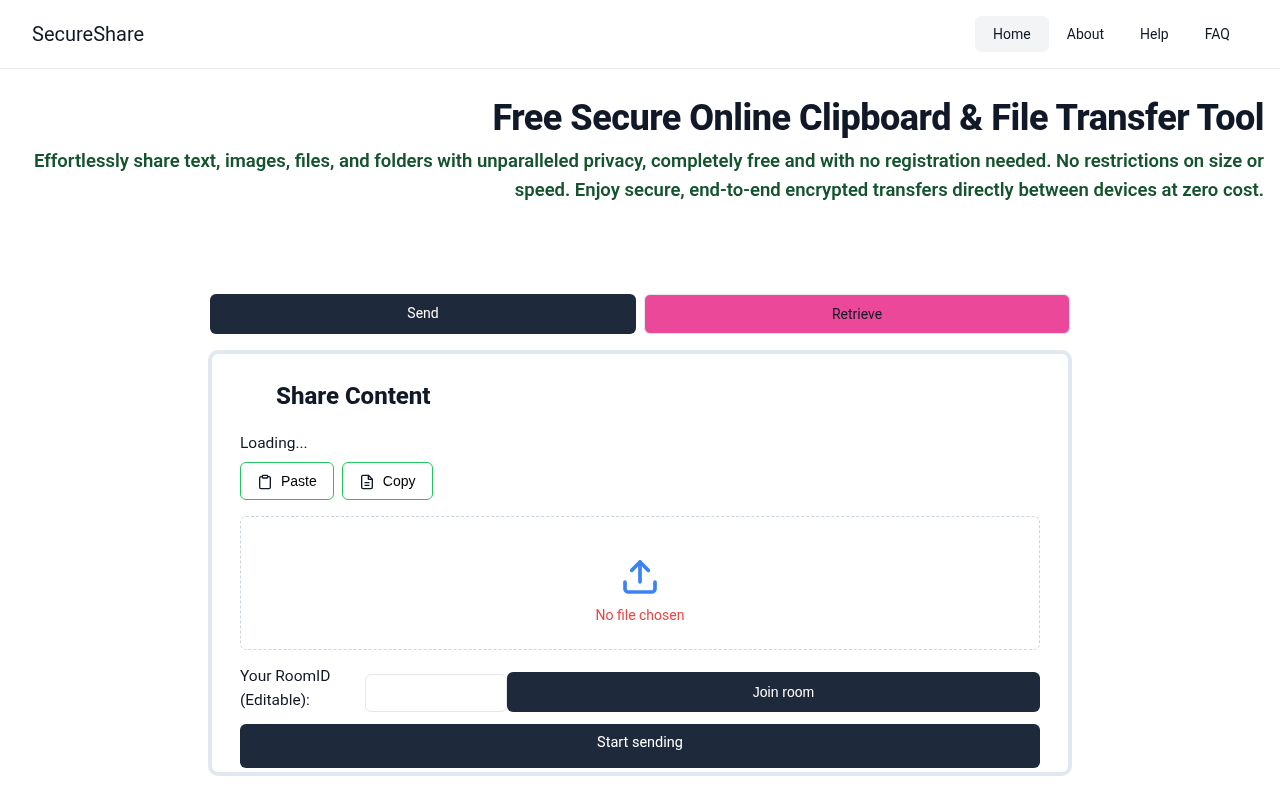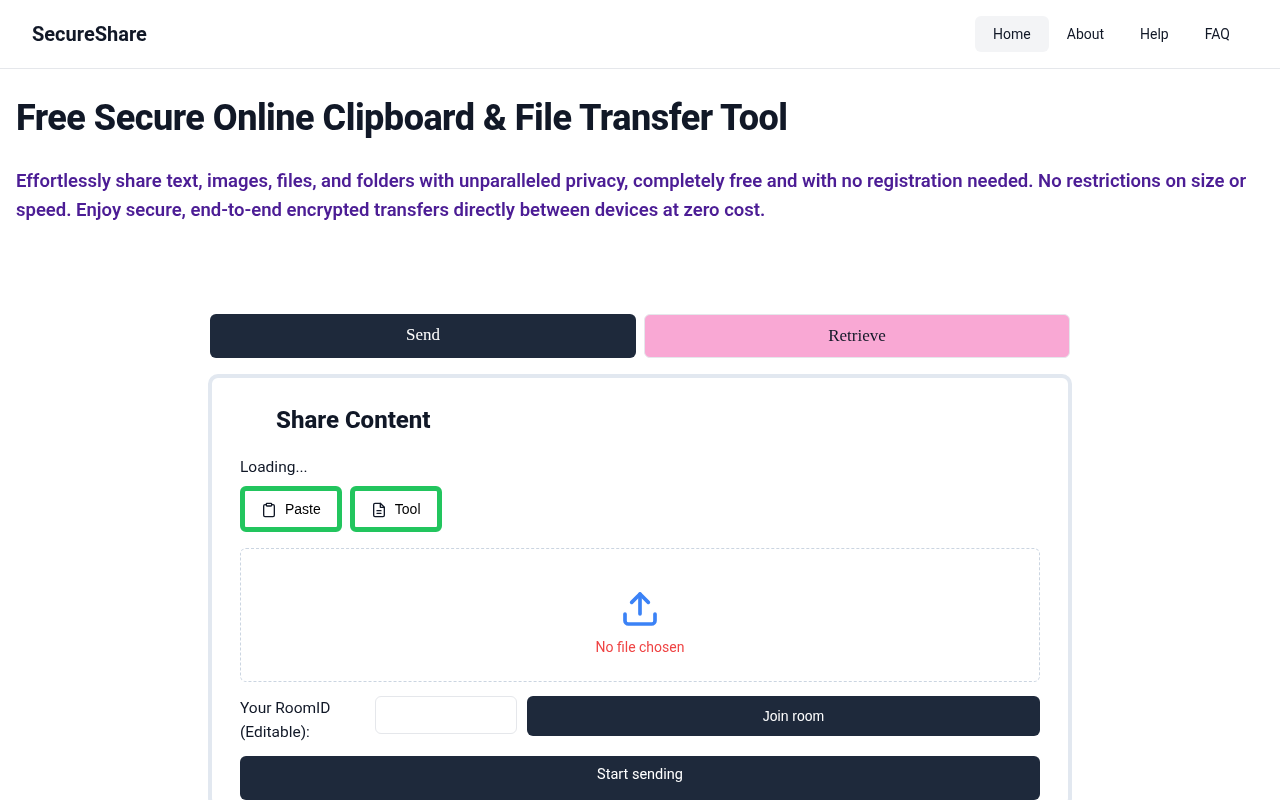--- a/index.html
+++ b/index.html
@@ -15,80 +15,79 @@
     
     .header {
       display: flex;
       align-items: center;
       justify-content: space-between;
       padding: 16px 32px;
       border-bottom: 1px solid #e5e7eb;
     }
     .brand {
       font-size: 20px;
-      font-weight: 700;
+      font-weight: 400;
       color: #111827;
     }
     .nav {
       display: flex;
     }
     .nav-item {
       padding: 10px 18px;
       border-radius: 6px;
       font-size: 14px;
       color: #111827;
       cursor: pointer;
     }
     .nav-item.active {
       background: #f3f4f6;
     }
 
     
     .hero {
-      text-align: left;
+      text-align: right;
       padding: 28px 16px 0;
     }
     .hero h1 {
       font-size: 36px;
       font-weight: 800;
       letter-spacing: -0.5px;
     }
     .hero p {
-      margin-top: 28px;
+      margin-top: 8px;
       font-size: 18.5px;
       line-height: 1.55;
       font-weight: 600;
-      color: #4c1d95;
+      color: #14532d;
       max-width: 1260px;
       margin-left: auto;
       margin-right: auto;
     }
 
     
     .tabs-wrap {
       display: flex;
       justify-content: center;
       margin-top: 90px;
       gap: 8px;
     }
     .tab {
       width: 426px;
       padding: 11px 0;
       text-align: center;
       border-radius: 6px;
-      font-size: 17px;
-      cursor: pointer;
-      font-family: Liberation Serif, serif;
+      font-size: 14px;
+      cursor: pointer;
     }
     .tab.selected {
       background: #1e293b;
       color: #ffffff;
     }
     .tab.unselected {
-      background: #f9a8d4;
+      background: #ec4899;
       color: #111827;
       border: 1px solid #e5e7eb;
     }
 
     
     .card-wrap {
       display: flex;
       justify-content: center;
       margin-top: 16px;
     }
@@ -117,21 +116,21 @@
     .btn-row {
       display: flex;
       gap: 8px;
       margin-top: 10px;
     }
     .btn {
       display: inline-flex;
       align-items: center;
       gap: 8px;
       padding: 9px 16px;
-      border: 5px solid #22c55e;
+      border: 1px solid #22c55e;
       border-radius: 6px;
       font-size: 14px;
       background: #fff;
       cursor: pointer;
     }
 
     .dropzone {
       margin-top: 16px;
       border: 1px dashed #cbd5e1;
       border-radius: 6px;
@@ -146,22 +145,21 @@
       margin: 14px auto 10px;
       display: block;
     }
     .dz-sub {
       font-size: 14px;
       color: #ef4444;
     }
 
     .room-row {
       display: flex;
-      align-items: flex-start;
-      gap: 10px;
+      align-items: flex-end;
       margin-top: 14px;
     }
     .room-label {
       font-size: 15.5px;
       line-height: 1.55;
       max-width: 125px;
     }
     .room-input {
       width: 142px;
       height: 38px;
@@ -241,21 +239,21 @@
         </button>
         <button class="btn">
           <span>
             <svg width="16" height="16" viewBox="0 0 24 24" fill="none" stroke="#111827" stroke-width="2" stroke-linecap="round" stroke-linejoin="round">
                 <path d="M14 2H6a2 2 0 0 0-2 2v16a2 2 0 0 0 2 2h12a2 2 0 0 0 2-2V8z"></path>
                 <polyline points="14 2 14 8 20 8"></polyline>
                 <line x1="9" y1="13" x2="15" y2="13"></line>
                 <line x1="9" y1="17" x2="15" y2="17"></line>
               </svg>
           </span>
-          <span>Tool</span>
+          <span>Copy</span>
         </button>
       </div>
 
       <div class="dropzone">
         <span>
           <svg class="upload-icon" width="40" height="40" viewBox="0 0 24 24" fill="none" stroke="#3b82f6" stroke-width="2.2" stroke-linecap="round" stroke-linejoin="round">
               <path d="M21 15v4a2 2 0 0 1-2 2H5a2 2 0 0 1-2-2v-4"></path>
               <polyline points="17 8 12 3 7 8"></polyline>
               <line x1="12" y1="3" x2="12" y2="15"></line>
             </svg>

